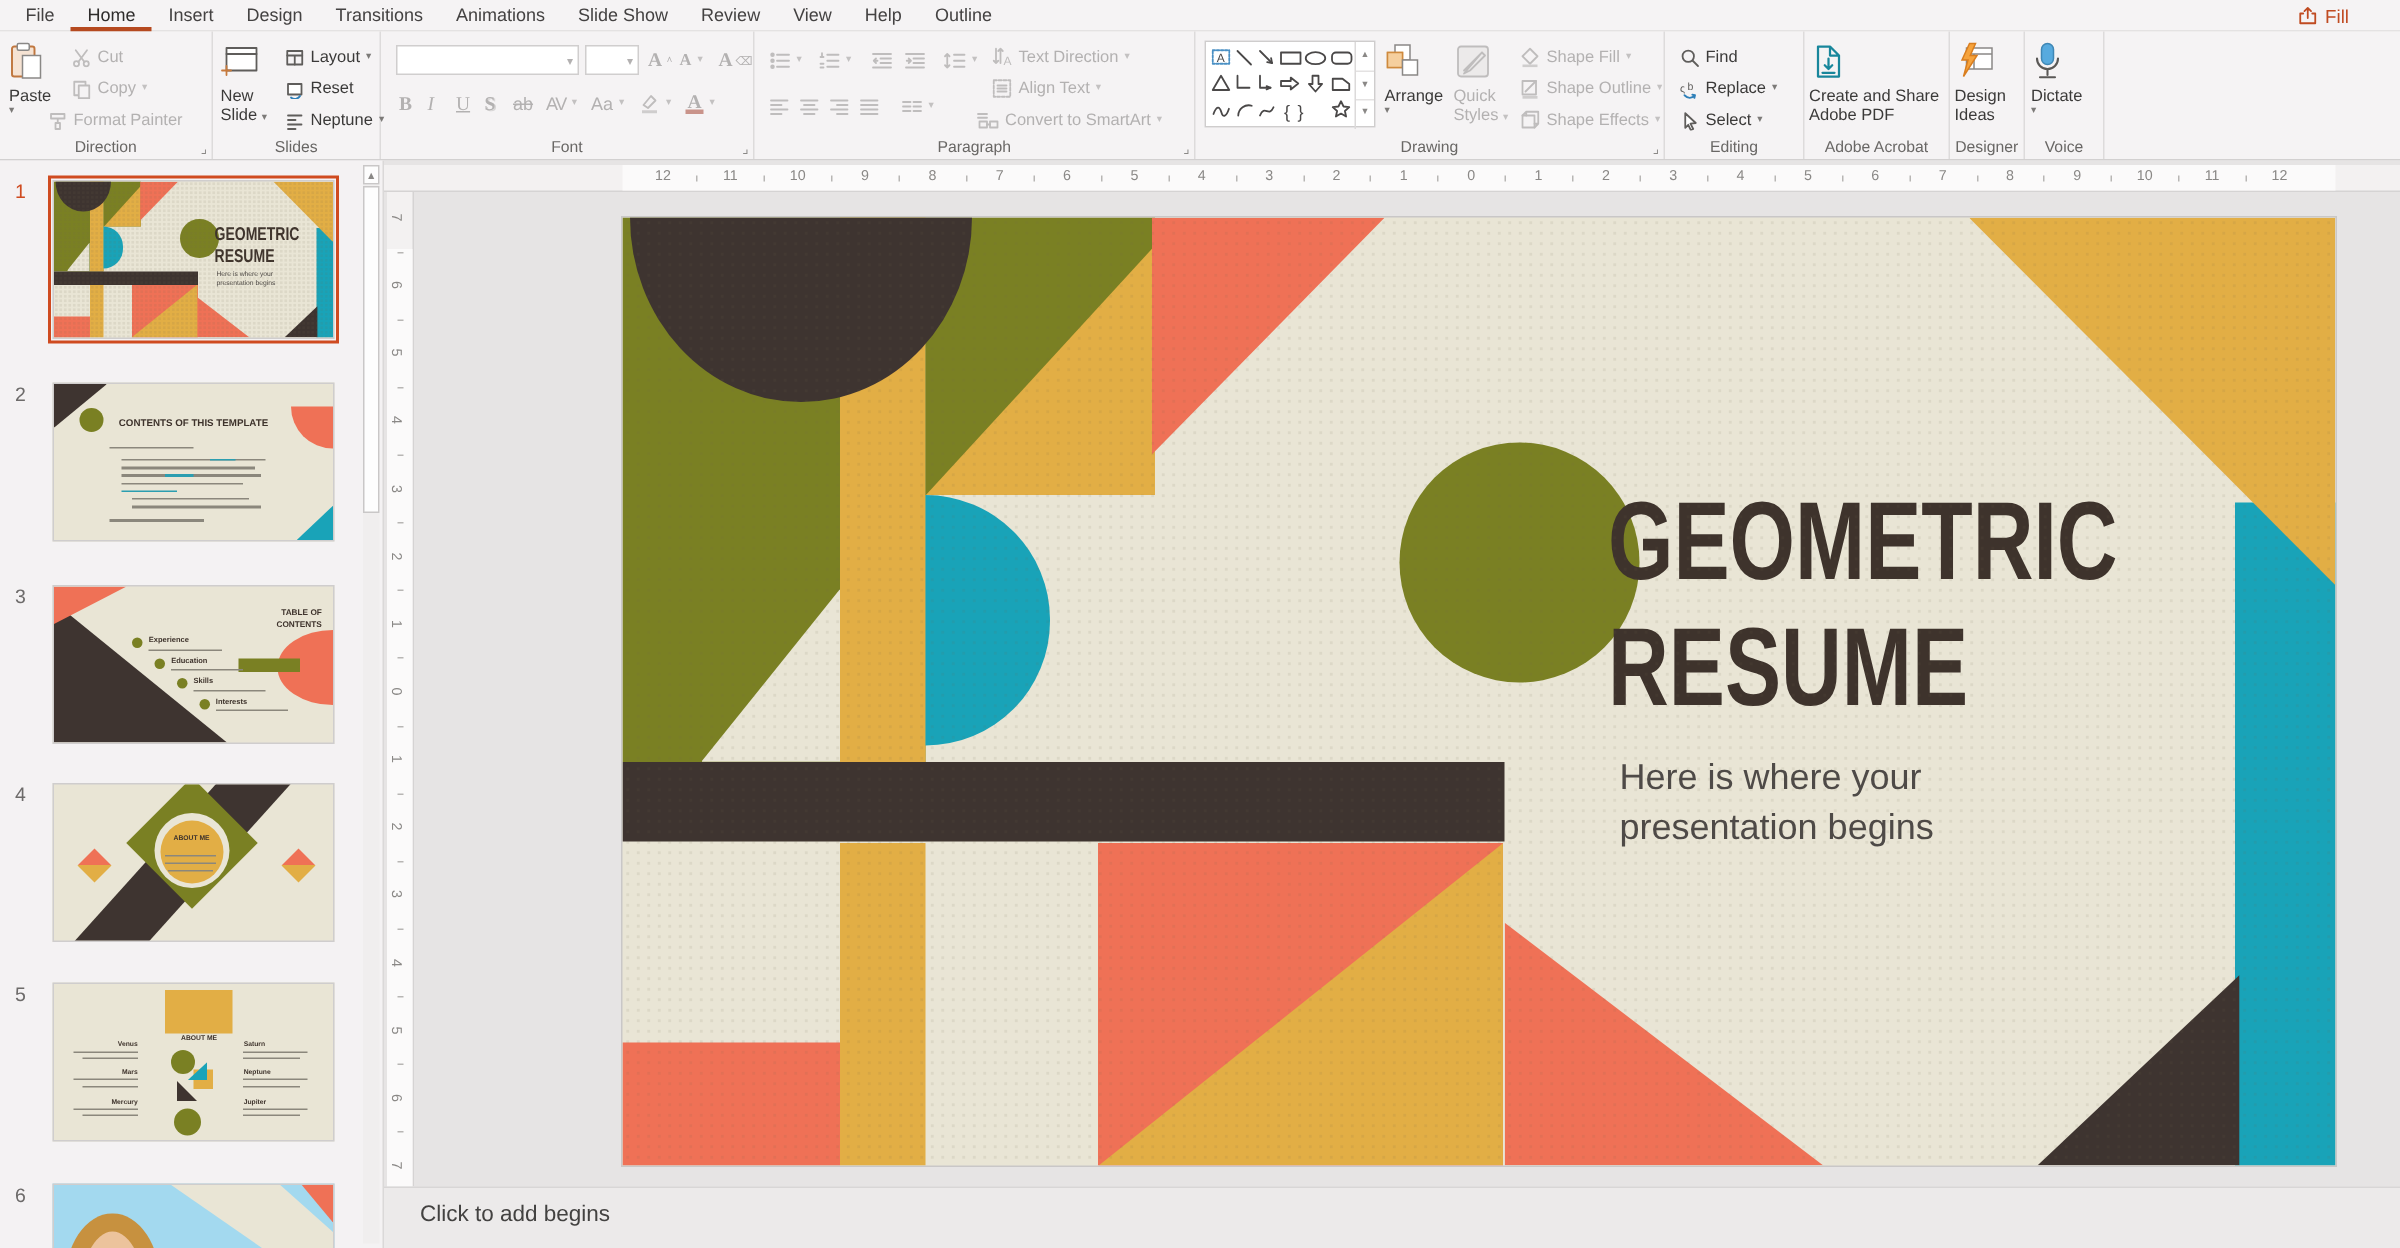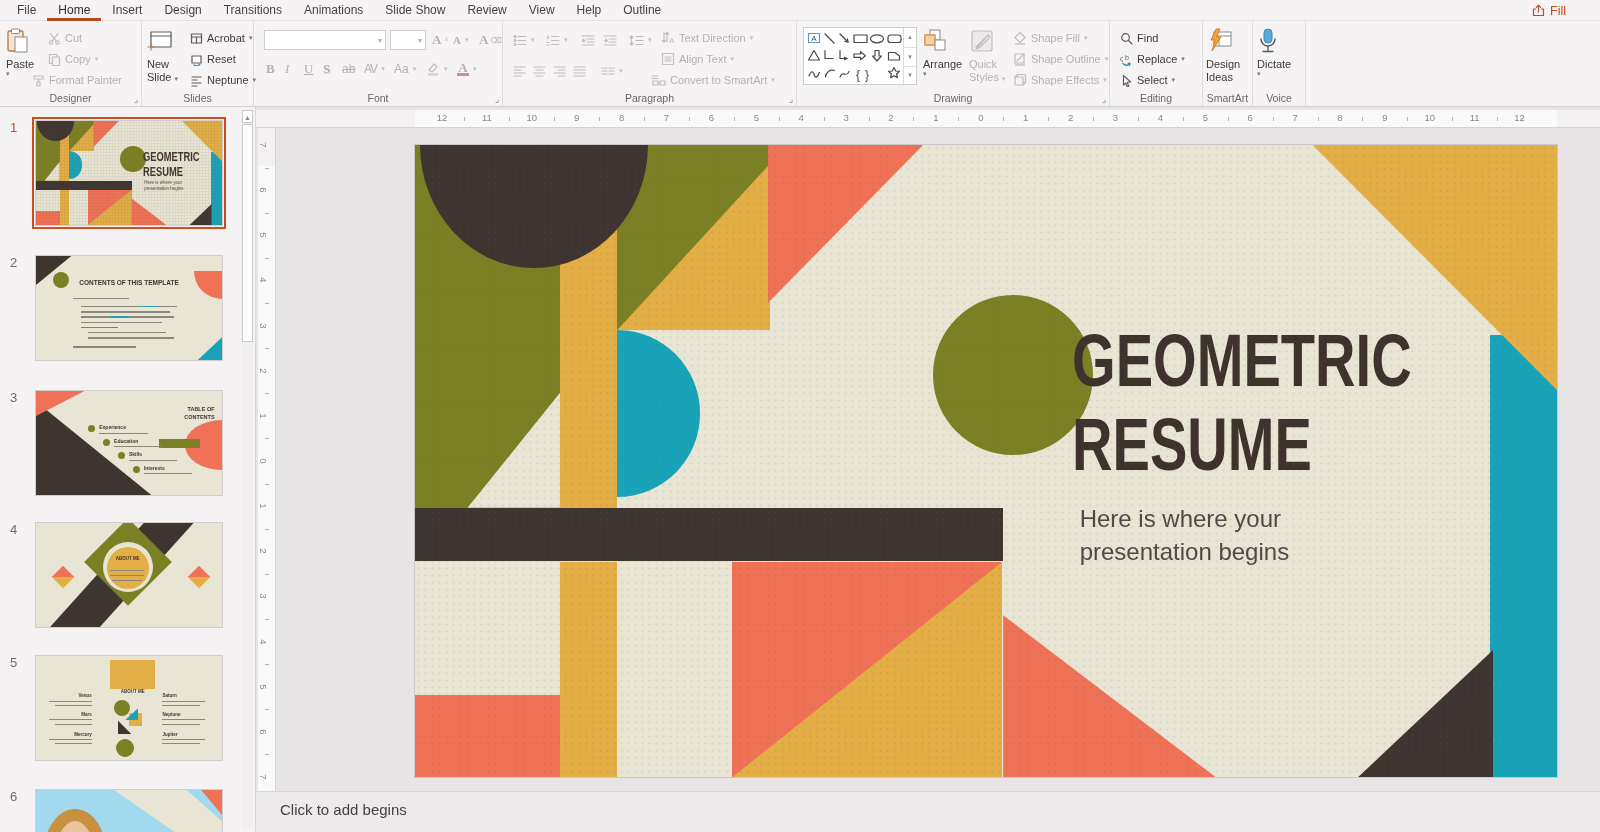--- a/index.html
+++ b/index.html
@@ -122,42 +122,42 @@
         </svg>
       <span>Copy</span>
       <span class="dd">▾</span>
     </div>
     <div class="smallbtn dis" style="left:32px;top:49px">
       <svg class="ic iccol-dis" width="13" height="13" viewBox="0 0 13 13">
           <path d="M2 2 H11 V5 H2 Z M6.5 5 V8 M5 8 H8 V12 H5 Z"></path>
         </svg>
       <span>Format Painter</span>
     </div>
-    <div class="glabel">Designer</div>
+    <div class="glabel">Direction</div>
     <span class="launcher">⌟</span>
   </div>
 
   <div class="rgroup" style="width:112px">
     <div class="bigbtn" style="left:5px;top:5px;width:36px">
       <span class="bicon">
         <svg class="ic iccol" width="26" height="24" viewBox="0 0 26 24">
             <rect x="4" y="3" width="20" height="15" fill="#fff"></rect>
             <path d="M4 7 H24"></path>
             <path d="M1 14 V20 M-2 17 H4" transform="translate(3 1)" style="stroke:#c77a3c"></path>
           </svg>
       </span>
       <span>New</span>
       <span><span>Slide</span> <span class="dd">▾</span></span>
     </div>
     <div class="smallbtn" style="left:48px;top:7px">
       <svg class="ic iccol" width="13" height="13" viewBox="0 0 13 13">
           <rect x="1.5" y="2" width="10" height="9"></rect>
           <path d="M1.5 5 H11.5 M6.5 5 V11"></path>
         </svg>
-      <span>Acrobat</span>
+      <span>Layout</span>
       <span class="dd">▾</span>
     </div>
     <div class="smallbtn" style="left:48px;top:28px">
       <svg class="ic iccol" width="13" height="13" viewBox="0 0 13 13">
           <rect x="2" y="3" width="9" height="7" fill="#fff"></rect>
           <path d="M4 12 a4 4 0 0 0 6 -1" style="stroke:#2f7fb8"></path>
         </svg>
       <span>Reset</span>
     </div>
     <div class="smallbtn" style="left:48px;top:49px">
@@ -420,34 +420,47 @@
     <div class="smallbtn" style="left:10px;top:49px">
       <svg class="ic iccol" width="13" height="13" viewBox="0 0 13 13">
           <path d="M3.5 1.5 L10.5 8 L7 8.4 L8.8 12 L7.2 12.8 L5.5 9.2 L3.5 11.2 Z" fill="#fff"></path>
         </svg>
       <span>Select</span>
       <span class="dd">▾</span>
     </div>
     <div class="glabel">Editing</div>
   </div>
 
+  <div class="rgroup" style="width:97px">
+    <div class="bigbtn" style="left:3px;top:5px;width:90px">
+      <span class="bicon">
+        <svg class="ic" style="color:#18869b;stroke-width:1.5" width="26" height="28" viewBox="0 0 26 28">
+            <path d="M6 4 H14 L20 10 V24 H6 Z M14 4 V10 H20"></path>
+            <path d="M13 12 V19 M10.5 16.5 L13 19 L15.5 16.5 M9 21.5 H17"></path>
+          </svg>
+      </span>
+      <span>Create and Share</span>
+      <span>Adobe PDF</span>
+    </div>
+    <div class="glabel">Adobe Acrobat</div>
+  </div>
 
   <div class="rgroup" style="width:50px">
     <div class="bigbtn" style="left:3px;top:5px;width:44px">
       <span class="bicon">
         <svg width="28" height="28" viewBox="0 0 28 28">
             <rect x="8" y="5" width="17" height="14" fill="#fff" stroke="#8a8886"></rect>
             <path d="M8 9 H25 M13 9 V19" stroke="#8a8886" fill="none"></path>
             <path d="M10 2 L5 13 H9 L6 24 L15 10 H10.5 L14 2 Z" fill="#f6a33c" stroke="#d97e1f" stroke-width="1"></path>
           </svg>
       </span>
       <span>Design</span>
       <span>Ideas</span>
     </div>
-    <div class="glabel">SmartArt</div>
+    <div class="glabel">Designer</div>
   </div>
 
   <div class="rgroup" style="width:53px">
     <div class="bigbtn" style="left:4px;top:5px;width:44px">
       <span class="bicon">
         <svg width="22" height="28" viewBox="0 0 22 28">
             <rect x="7" y="2" width="8" height="14" rx="4" fill="#57aade" stroke="#3f87b5"></rect>
             <path d="M4 12 a7 7 0 0 0 14 0 M11 19 V23 M6 24.5 H16" fill="none" stroke="#5a5856" stroke-width="1.4" stroke-linecap="round"></path>
           </svg>
       </span>

